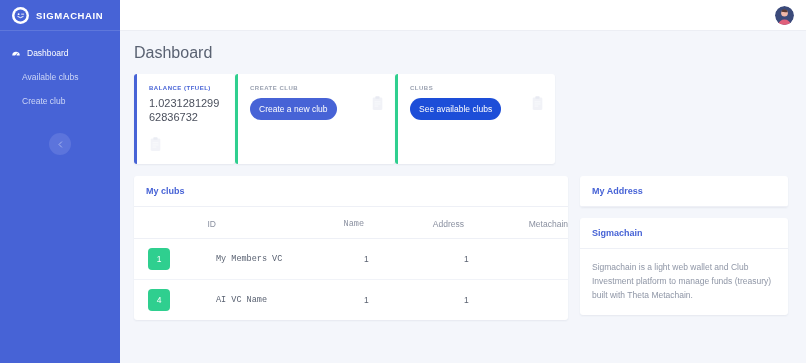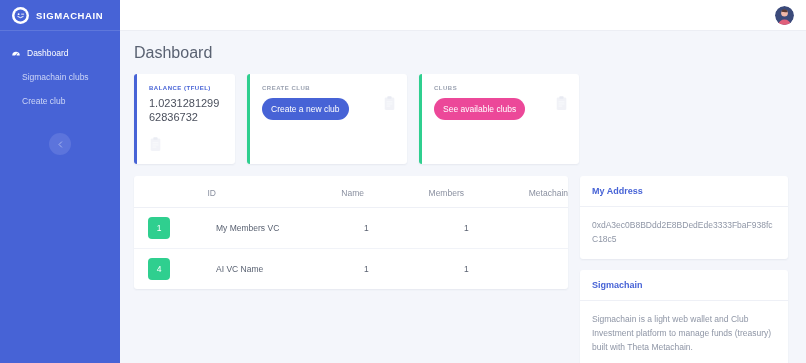--- a/index.html
+++ b/index.html
@@ -71,21 +71,21 @@
     overflow: hidden; cursor: pointer;
     background: #dfe3ef;
     display:flex; align-items:flex-end; justify-content:center;
   }
   .page-title {
     font-size: 16px; color: #5a6272; font-weight: normal;
     padding: 13px 0 0 14px;
   }
 
   
-  .cards { display: flex; gap: 12px; padding: 12px 14px 0 14px; }
+  .cards { display: flex; padding: 12px 14px 0 14px; }
   .card {
     background: #ffffff;
     border-radius: 3px;
     box-shadow: 0 1px 2px rgba(40,50,90,0.07);
     height: 90px;
     position: relative;
     padding: 11px 12px;
     overflow: hidden;
   }
   .card.c1 { width: 101px; border-left: 3px solid #4763d6; }
@@ -102,21 +102,21 @@
     line-height: 14px; word-break: break-all;
   }
   .card-btn {
     margin-top: 7px; display: inline-block;
     border: none; border-radius: 11px;
     font-size: 8.5px; padding: 6px 9px;
     color: #ffffff; cursor: pointer;
     font-family: "Liberation Sans", sans-serif;
   }
   .card-btn.primary { background: #4763d6; }
-  .card-btn.secondary { background: #ec4899; }
+  .card-btn.secondary { background: #1d4ed8; }
   .card-icon-br { position: absolute; left: 12px; bottom: 8px; opacity: 0.5; }
   .card-icon-r { position: absolute; right: 11px; top: 22px; opacity: 0.55; }
 
   
   .lower { display: flex; gap: 12px; padding: 12px 14px 0 14px; align-items: flex-start; }
   .panel {
     background: #ffffff; border-radius: 3px;
     box-shadow: 0 1px 2px rgba(40,50,90,0.07);
   }
   .panel-head {
@@ -129,21 +129,21 @@
   .table th {
     text-align: right; font-size: 8.5px; color: #8a90a0; font-weight: normal;
     padding: 12px 0 9px 0; border-bottom: 1px solid #eef0f6;
   }
   .table td {
     font-size: 8.5px; color: #5a6272;
     padding: 9px 0; border-bottom: 1px solid #f1f3f8;
     vertical-align: middle;
   }
   .table th:nth-child(1), .table td:nth-child(1) { width: 82px; padding-left: 14px; }
-  .table th:nth-child(2), .table td:nth-child(2) { width: 148px; }
+  .table th:nth-child(2), .table td:nth-child(2) { width: 148px; font-family: Liberation Mono, monospace; }
   .table th:nth-child(3), .table td:nth-child(3) { width: 100px; }
   .table tr:last-child td { border-bottom: none; }
   .id-badge {
     display: inline-flex; align-items: center; justify-content: center;
     width: 22px; height: 22px; border-radius: 4px;
     background: #2fcf8f; color: #ffffff; font-size: 8.5px;
   }
 
   .side-panels { width: 208px; display: flex; flex-direction: column; gap: 11px; }
   .panel-body {
@@ -176,21 +176,21 @@
         <span class="nav-icon">
           <svg width="10" height="10" viewBox="0 0 24 24">
             <path d="M3 18 a9 9 0 0 1 18 0 z" fill="#ffffff"></path>
             <circle cx="12" cy="18" r="1.6" fill="#4763d6"></circle>
             <path d="M12 17 L16 12" stroke="#4763d6" stroke-width="1.6" stroke-linecap="round"></path>
           </svg>
         </span>
         <span>Dashboard</span>
       </div>
       <div class="nav-item sub">
-        <span>Sigmachain clubs</span>
+        <span>Available clubs</span>
       </div>
       <div class="nav-item sub">
         <span>Create club</span>
       </div>
     </div>
 
     <div class="collapse-wrap">
       <div class="collapse-btn">
         <span>
           <svg width="9" height="9" viewBox="0 0 24 24">
@@ -257,26 +257,27 @@
             <rect x="6.5" y="14" width="11" height="1.7" fill="#f6f7fb"></rect>
             <rect x="6.5" y="18" width="7" height="1.7" fill="#f6f7fb"></rect>
           </svg>
         </span>
       </div>
     </div>
 
     <div class="lower">
 
       <div class="panel clubs-panel">
+        <div class="panel-head">My clubs</div>
         <table class="table">
           <thead>
             <tr>
               <th>ID</th>
               <th>Name</th>
-              <th>Members</th>
+              <th>Address</th>
               <th>Metachain</th>
             </tr>
           </thead>
           <tbody>
             <tr>
               <td>
                 <span class="id-badge">1</span>
               </td>
               <td>My Members VC</td>
               <td>1</td>
@@ -290,21 +291,20 @@
               <td>1</td>
               <td>1</td>
             </tr>
           </tbody>
         </table>
       </div>
 
       <div class="side-panels">
         <div class="panel">
           <div class="panel-head">My Address</div>
-          <div class="panel-body">0xdA3ec0B8BDdd2E8BDedEde3333FbaF938fcC18c5</div>
         </div>
         <div class="panel">
           <div class="panel-head">Sigmachain</div>
           <div class="panel-body text">Sigmachain is a light web wallet and Club Investment platform to manage funds (treasury) built with Theta Metachain.</div>
         </div>
       </div>
     </div>
   </div>
 </div>
 

